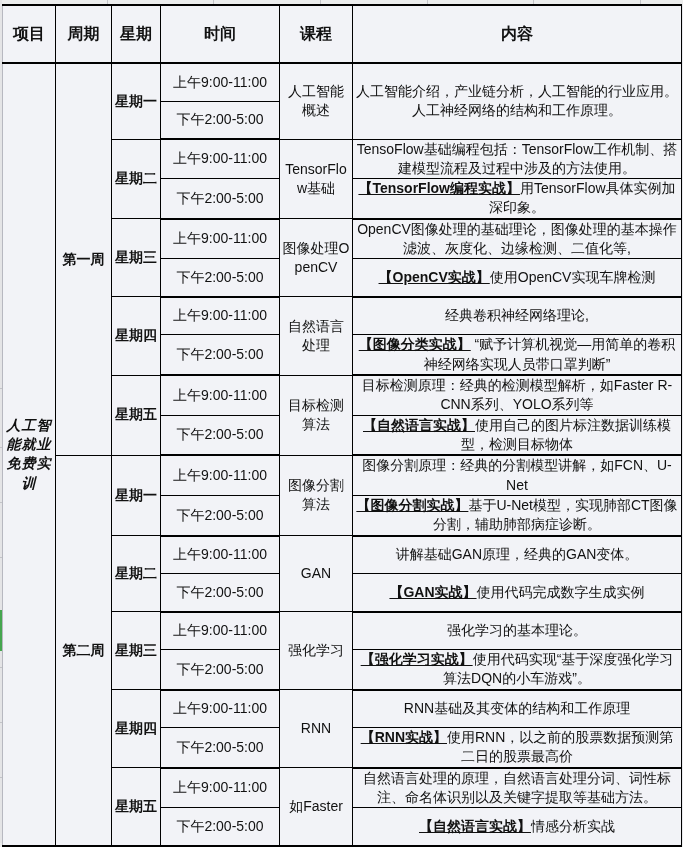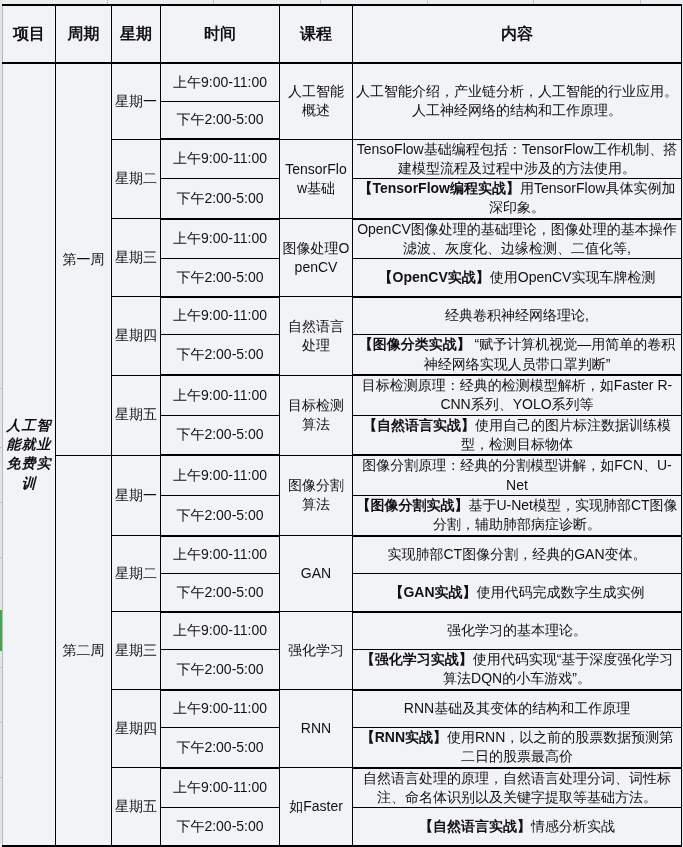--- a/index.html
+++ b/index.html
@@ -20,26 +20,26 @@
     text-align:center;vertical-align:middle;
     font-size:14px;line-height:1.38;
     background:#f2f3f7;
     overflow:hidden;
   }
   .sheet{border-top:2px solid #000;border-bottom:2px solid #000;}
   .sheet th{height:56px;font-size:16px;font-weight:700;border-bottom:2px solid #000;}
   .sheet tr.r{height:38px;}
   .col-project{border-left:1px solid #b7b8c0 !important;}
   .project-cell{font-size:15px;font-weight:700;letter-spacing:1px;line-height:1.8;padding:0 4px;font-style:italic;}
-  .period-cell,.weekday-cell{font-size:15px;font-weight:400;padding:0 1px;}
+  .period-cell,.weekday-cell{font-size:15px;font-weight:700;padding:0 1px;}
   .time-cell{font-size:15px;}
   .course-cell{font-size:15px;word-break:break-all;line-height:1.55;}
   .content-cell{font-size:14px;}
   .block-end td{border-bottom:2px solid #000;}
-  .lbl{font-weight:700;}
+  .lbl{font-weight:700;text-decoration:underline;}
   
   .strip-top{position:absolute;left:0;top:0;width:683px;height:4px;background:#eceded;}
   .strip-left{position:absolute;left:0;top:0;width:2px;height:847px;background:#e4e4e6;}
   .strip-bottom{position:absolute;left:0;top:843px;width:683px;height:4px;background:#eceded;}
   .tick-v{position:absolute;top:0;width:1px;height:4px;background:#c3c4c8;}
   .tick-h{position:absolute;left:0;width:2px;height:1px;background:#c3c4c8;}
   .row-indicator{position:absolute;left:0;top:610px;width:3px;height:41px;background:#46a64f;}
 </style>
 </head>
 <body>
@@ -154,21 +154,21 @@
   </tr>
   <tr class="r block-end">
     <td class="time-cell">下午2:00-5:00</td>
     <td class="content-cell"><span class="lbl">【图像分割实战】</span><span>基于U-Net模型，实现肺部CT图像分割，辅助肺部病症诊断。</span></td>
   </tr>
 
   <tr class="r">
     <td class="weekday-cell" rowspan="2">星期二</td>
     <td class="time-cell">上午9:00-11:00</td>
     <td class="course-cell" rowspan="2">GAN</td>
-    <td class="content-cell">实现肺部CT图像分割，经典的GAN变体。</td>
+    <td class="content-cell">讲解基础GAN原理，经典的GAN变体。</td>
   </tr>
   <tr class="r block-end">
     <td class="time-cell">下午2:00-5:00</td>
     <td class="content-cell"><span class="lbl">【GAN实战】</span><span>使用代码完成数字生成实例</span></td>
   </tr>
 
   <tr class="r">
     <td class="weekday-cell" rowspan="2">星期三</td>
     <td class="time-cell">上午9:00-11:00</td>
     <td class="course-cell" rowspan="2">强化学习</td>

